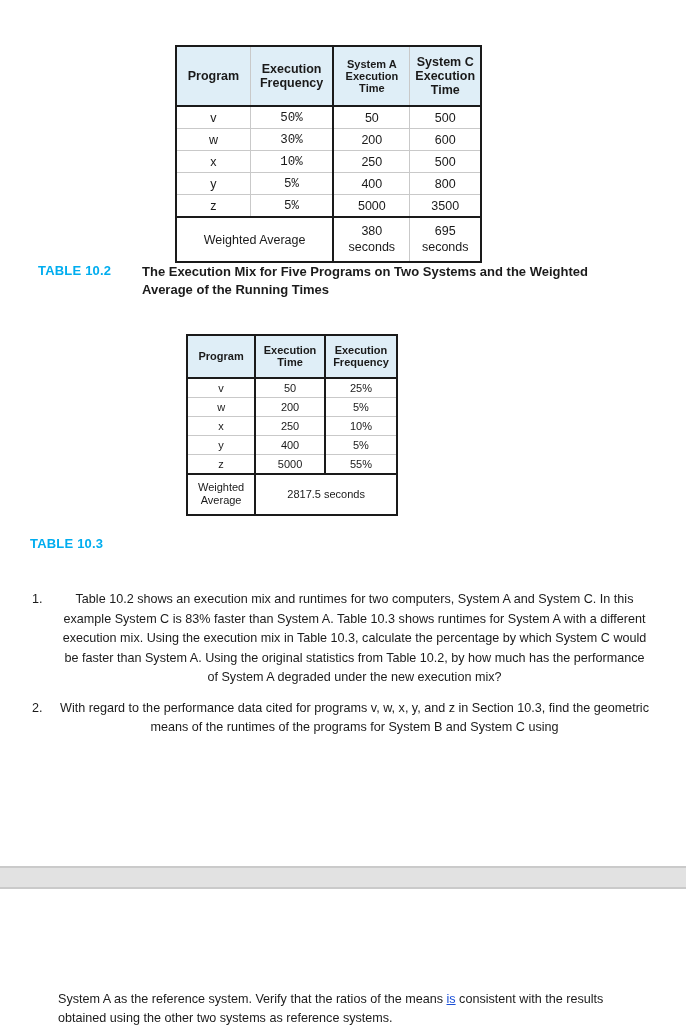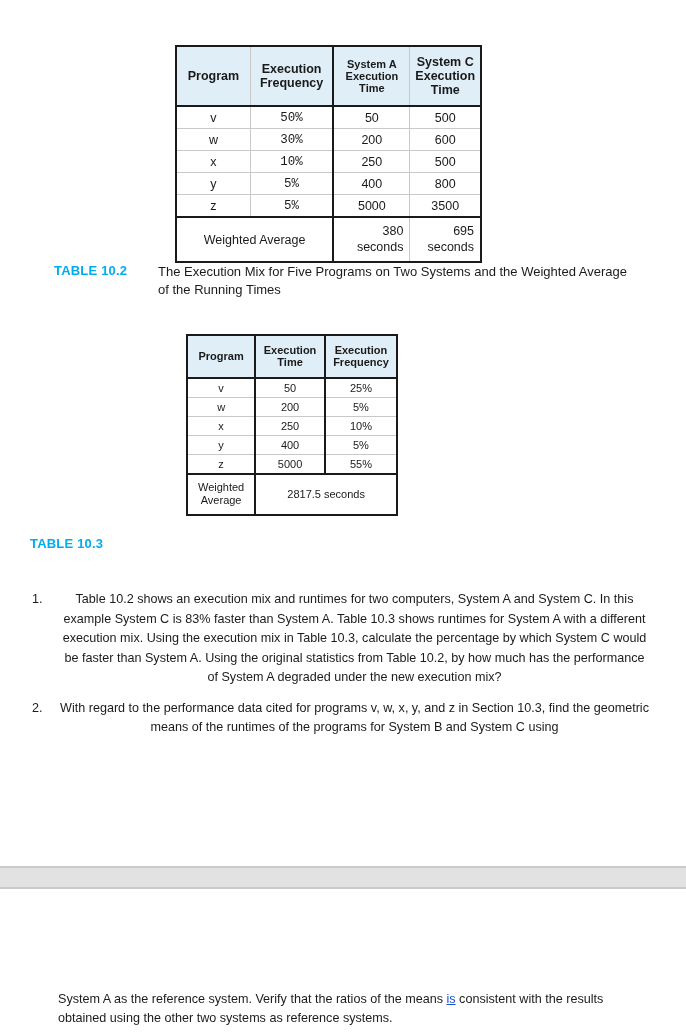--- a/index.html
+++ b/index.html
@@ -48,21 +48,21 @@
     top: 45px;
   }
   #table1 { width: 307px; }
   #table1 th.c0 { width: 74px; padding: 8px 4px; font-size: 12.5px; }
   #table1 th.c1 { width: 80px; padding: 8px 4px; font-size: 12.5px; }
   #table1 th.c2 { width: 77px; padding: 8px 4px; font-size: 11px; }
   #table1 th.c3 { width: 76px; padding: 8px 0; font-size: 12.5px; }
   #table1 td { font-size: 12.5px; padding: 3.5px 6px; }
   #table1 td.freq { text-align: center; font-family: Liberation Mono, monospace; }
   #table1 td.total-label { padding: 11px 4px; font-size: 12.5px; }
-  #table1 td.total-val { padding: 6px 6px; font-size: 12.5px; line-height: 1.25; text-align: right; }
+  #table1 td.total-val { padding: 6px 6px; font-size: 12.5px; line-height: 1.25; }
 
   
   #table2-wrap {
     position: absolute;
     left: 186px;
     top: 334px;
   }
   #table2 { width: 212px; }
   #table2 th.d0 { width: 70px; padding: 8px 3px; font-size: 11px; }
   #table2 th.d1 { width: 68px; padding: 8px 3px; font-size: 11px; }
@@ -81,26 +81,26 @@
   .caption .cap-num {
     color: #00adef;
     font-weight: bold;
     font-size: 13px;
     letter-spacing: 0.2px;
     white-space: nowrap;
     flex: 0 0 auto;
   }
   .caption .cap-text {
     color: #1b1b1b;
-    font-weight: normal;
+    font-weight: bold;
     font-size: 13px;
     line-height: 1.38;
   }
   #caption-1 { left: 38px; top: 263px; width: 600px; }
-  #caption-1 .cap-num { width: 104px; margin-left: 16px; }
+  #caption-1 .cap-num { width: 104px; }
   #caption-2 { left: 30px; top: 536px; width: 600px; gap: 11px; }
   #caption-2 .cap-num { width: 112px; }
 
   
   #questions {
     position: absolute;
     left: 30px;
     top: 590px;
     width: 620px;
   }

